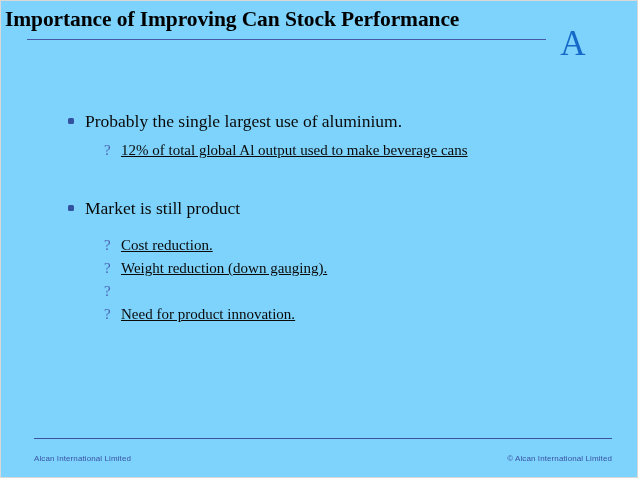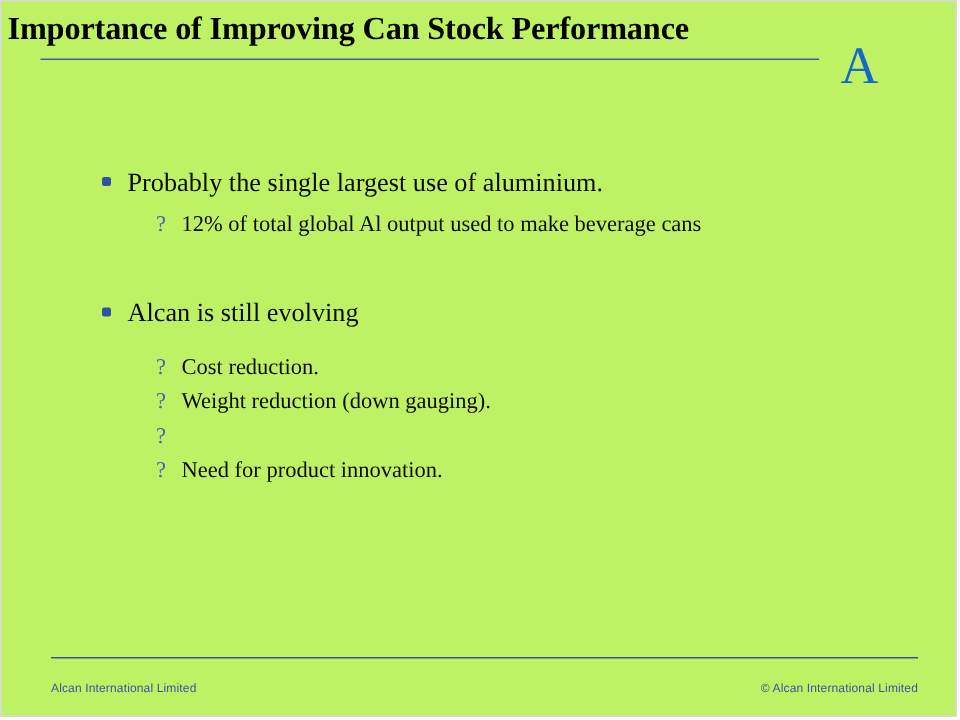--- a/index.html
+++ b/index.html
@@ -11,21 +11,21 @@
   body {
     width: 640px;
     height: 480px;
     overflow: hidden;
     font-family: "Liberation Serif", serif;
   }
   #slide {
     position: relative;
     width: 638px;
     height: 478px;
-    background: #bef264;
+    background: #7dd3fc;
     border: 1px solid #d8d8d8;
     box-sizing: border-box;
     overflow: hidden;
   }
 
   
   #title-block {
     position: absolute;
     left: 4px;
     top: 6px;
@@ -108,20 +108,21 @@
     line-height: 23px;
     color: #4a63b4;
   }
   .lvl2 .lvl2-text {
     font-family: "Liberation Serif", serif;
     font-size: 15px;
     line-height: 23px;
     color: #0a0a0a;
     display: block;
     width: 390px;
+    text-decoration: underline;
   }
   .lvl2 .lvl2-text.wrapme {
     width: 392px;
     white-space: normal;
   }
 
   .gap-sm { height: 6px; }
   .gap-lg { height: 34px; }
   .gap-md { height: 14px; }
 
@@ -170,21 +171,21 @@
 
     <div class="lvl2">
       <span class="bullet-q">?</span>
       <span class="lvl2-text wrapme">12% of total global  Al output used to make beverage cans</span>
     </div>
 
     <div class="gap-lg"></div>
 
     <div class="lvl1">
       <span class="bullet-sq"></span>
-      <span class="lvl1-text">Alcan is still evolving</span>
+      <span class="lvl1-text">Market is still product</span>
     </div>
 
     <div class="gap-md"></div>
 
     <div class="lvl2">
       <span class="bullet-q">?</span>
       <span class="lvl2-text">Cost reduction.</span>
     </div>
     <div class="lvl2">
       <span class="bullet-q">?</span>

